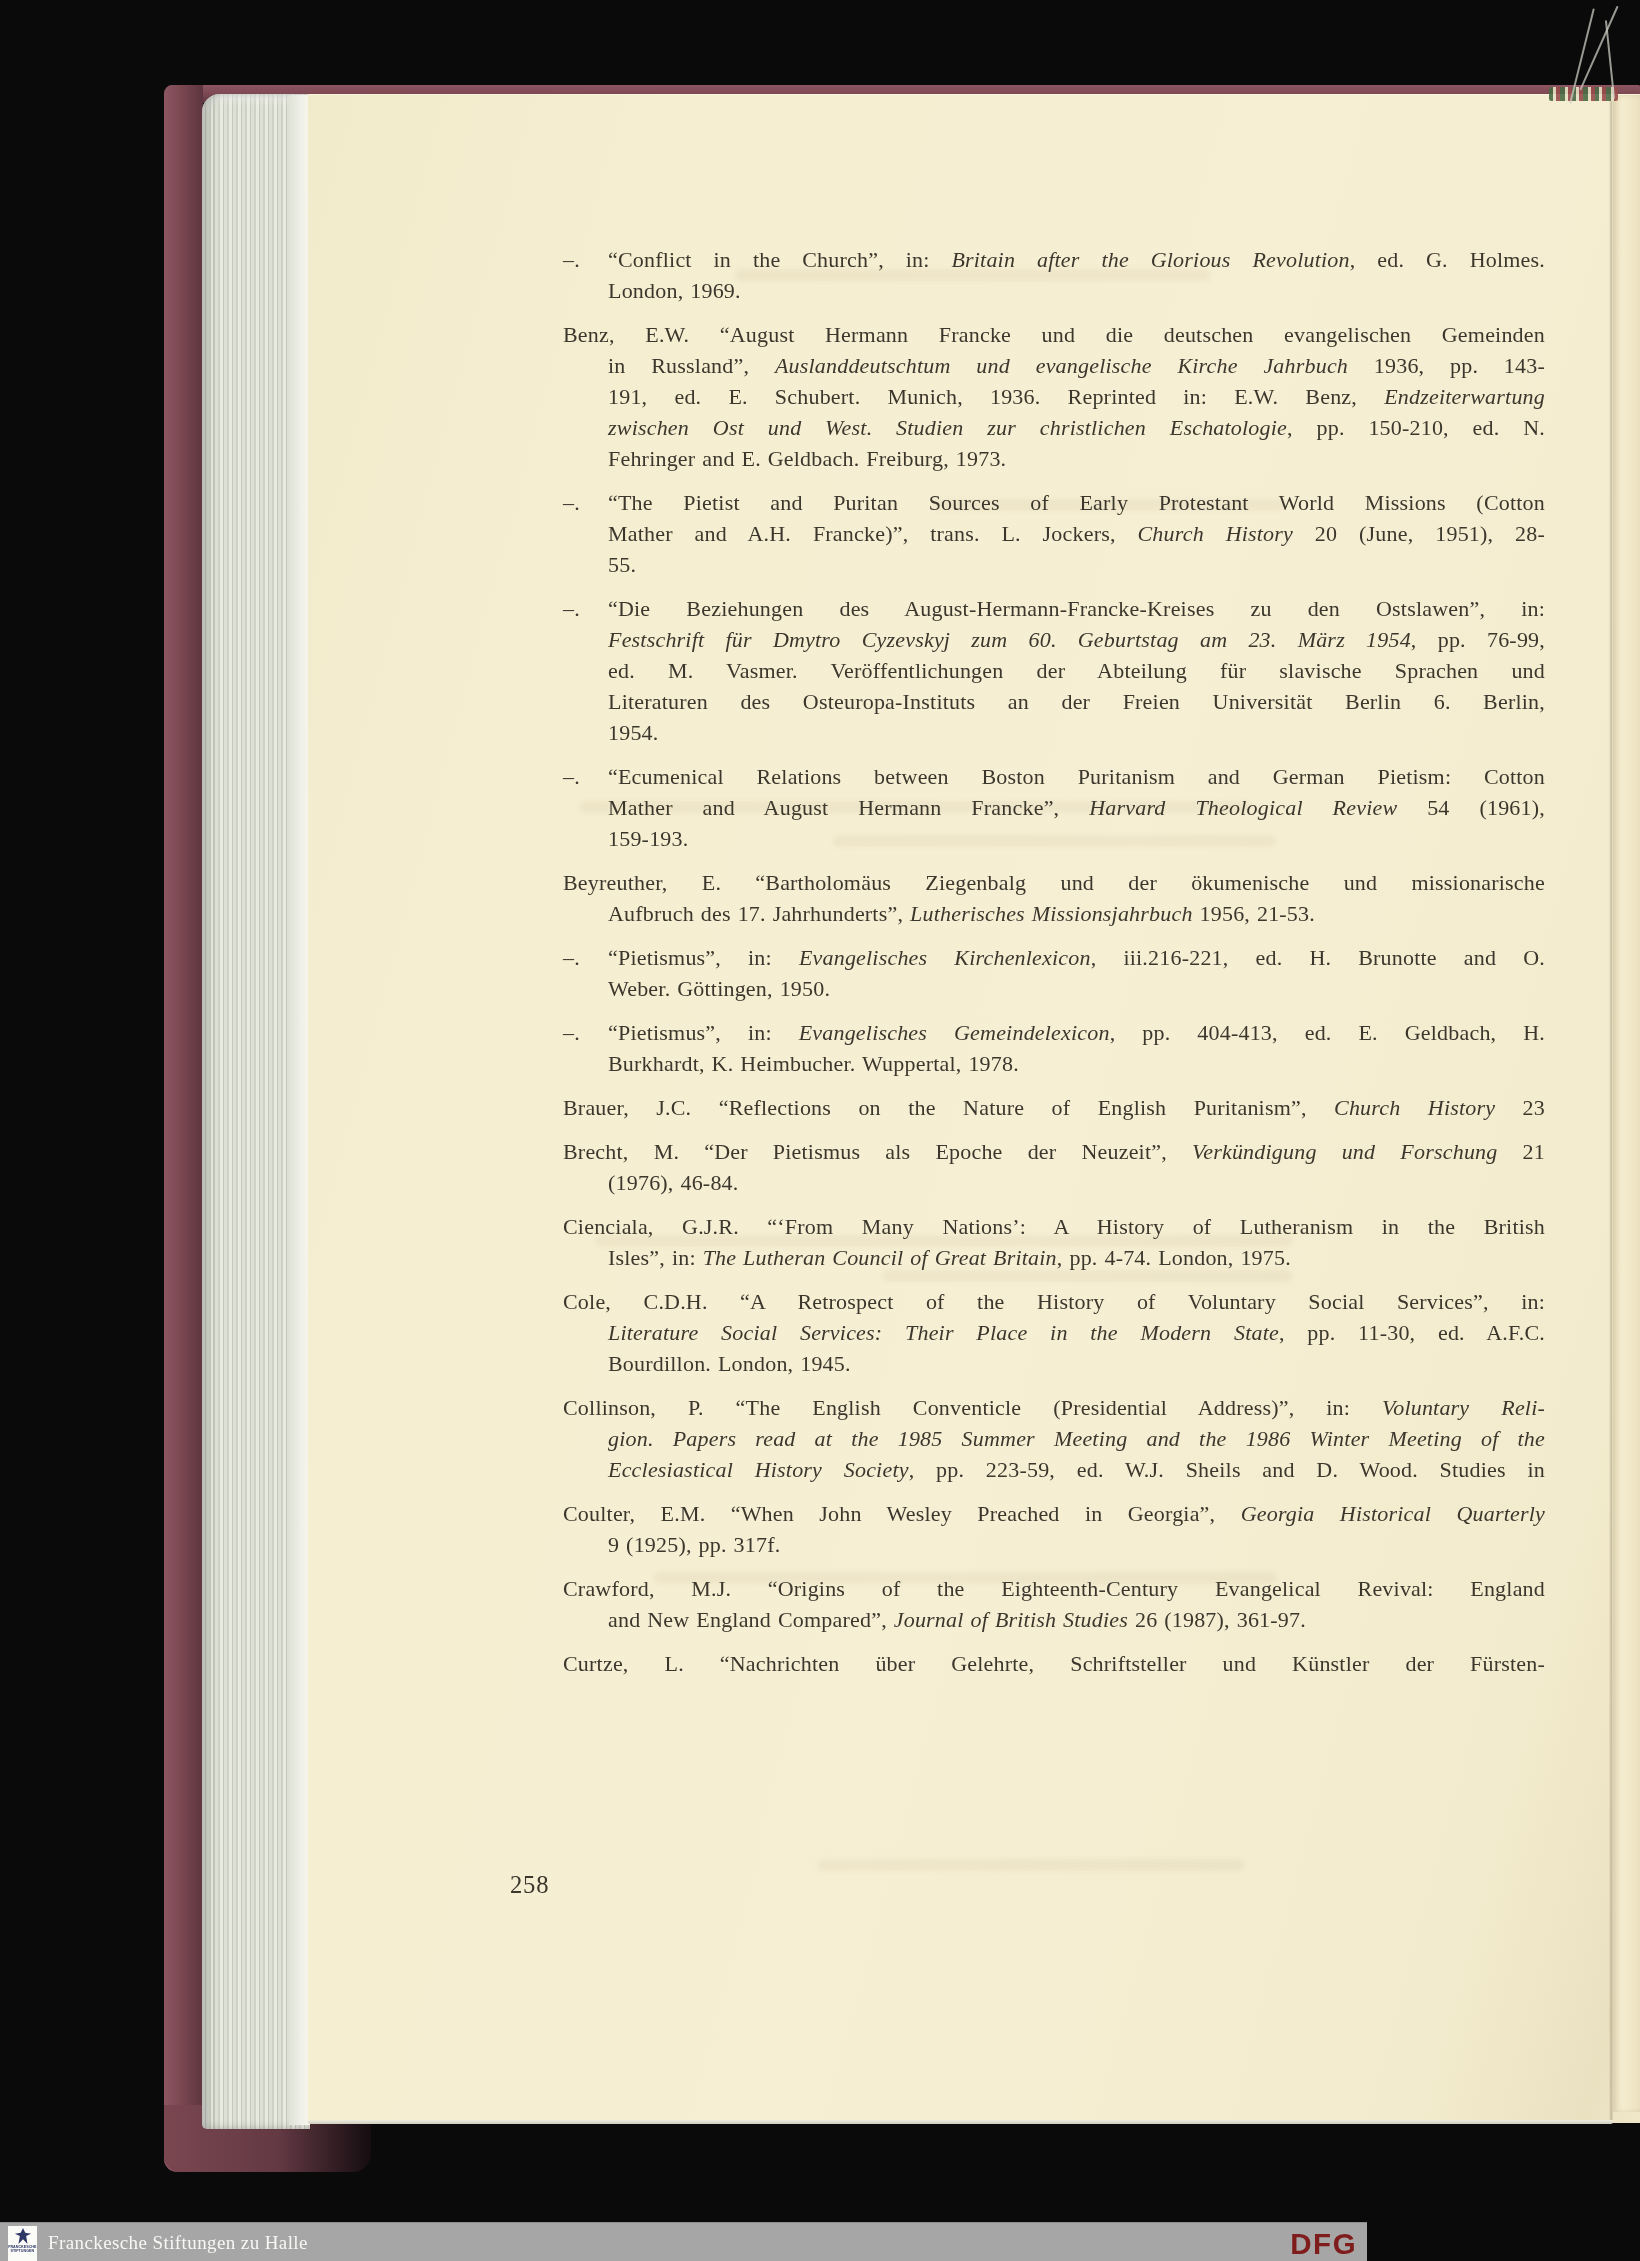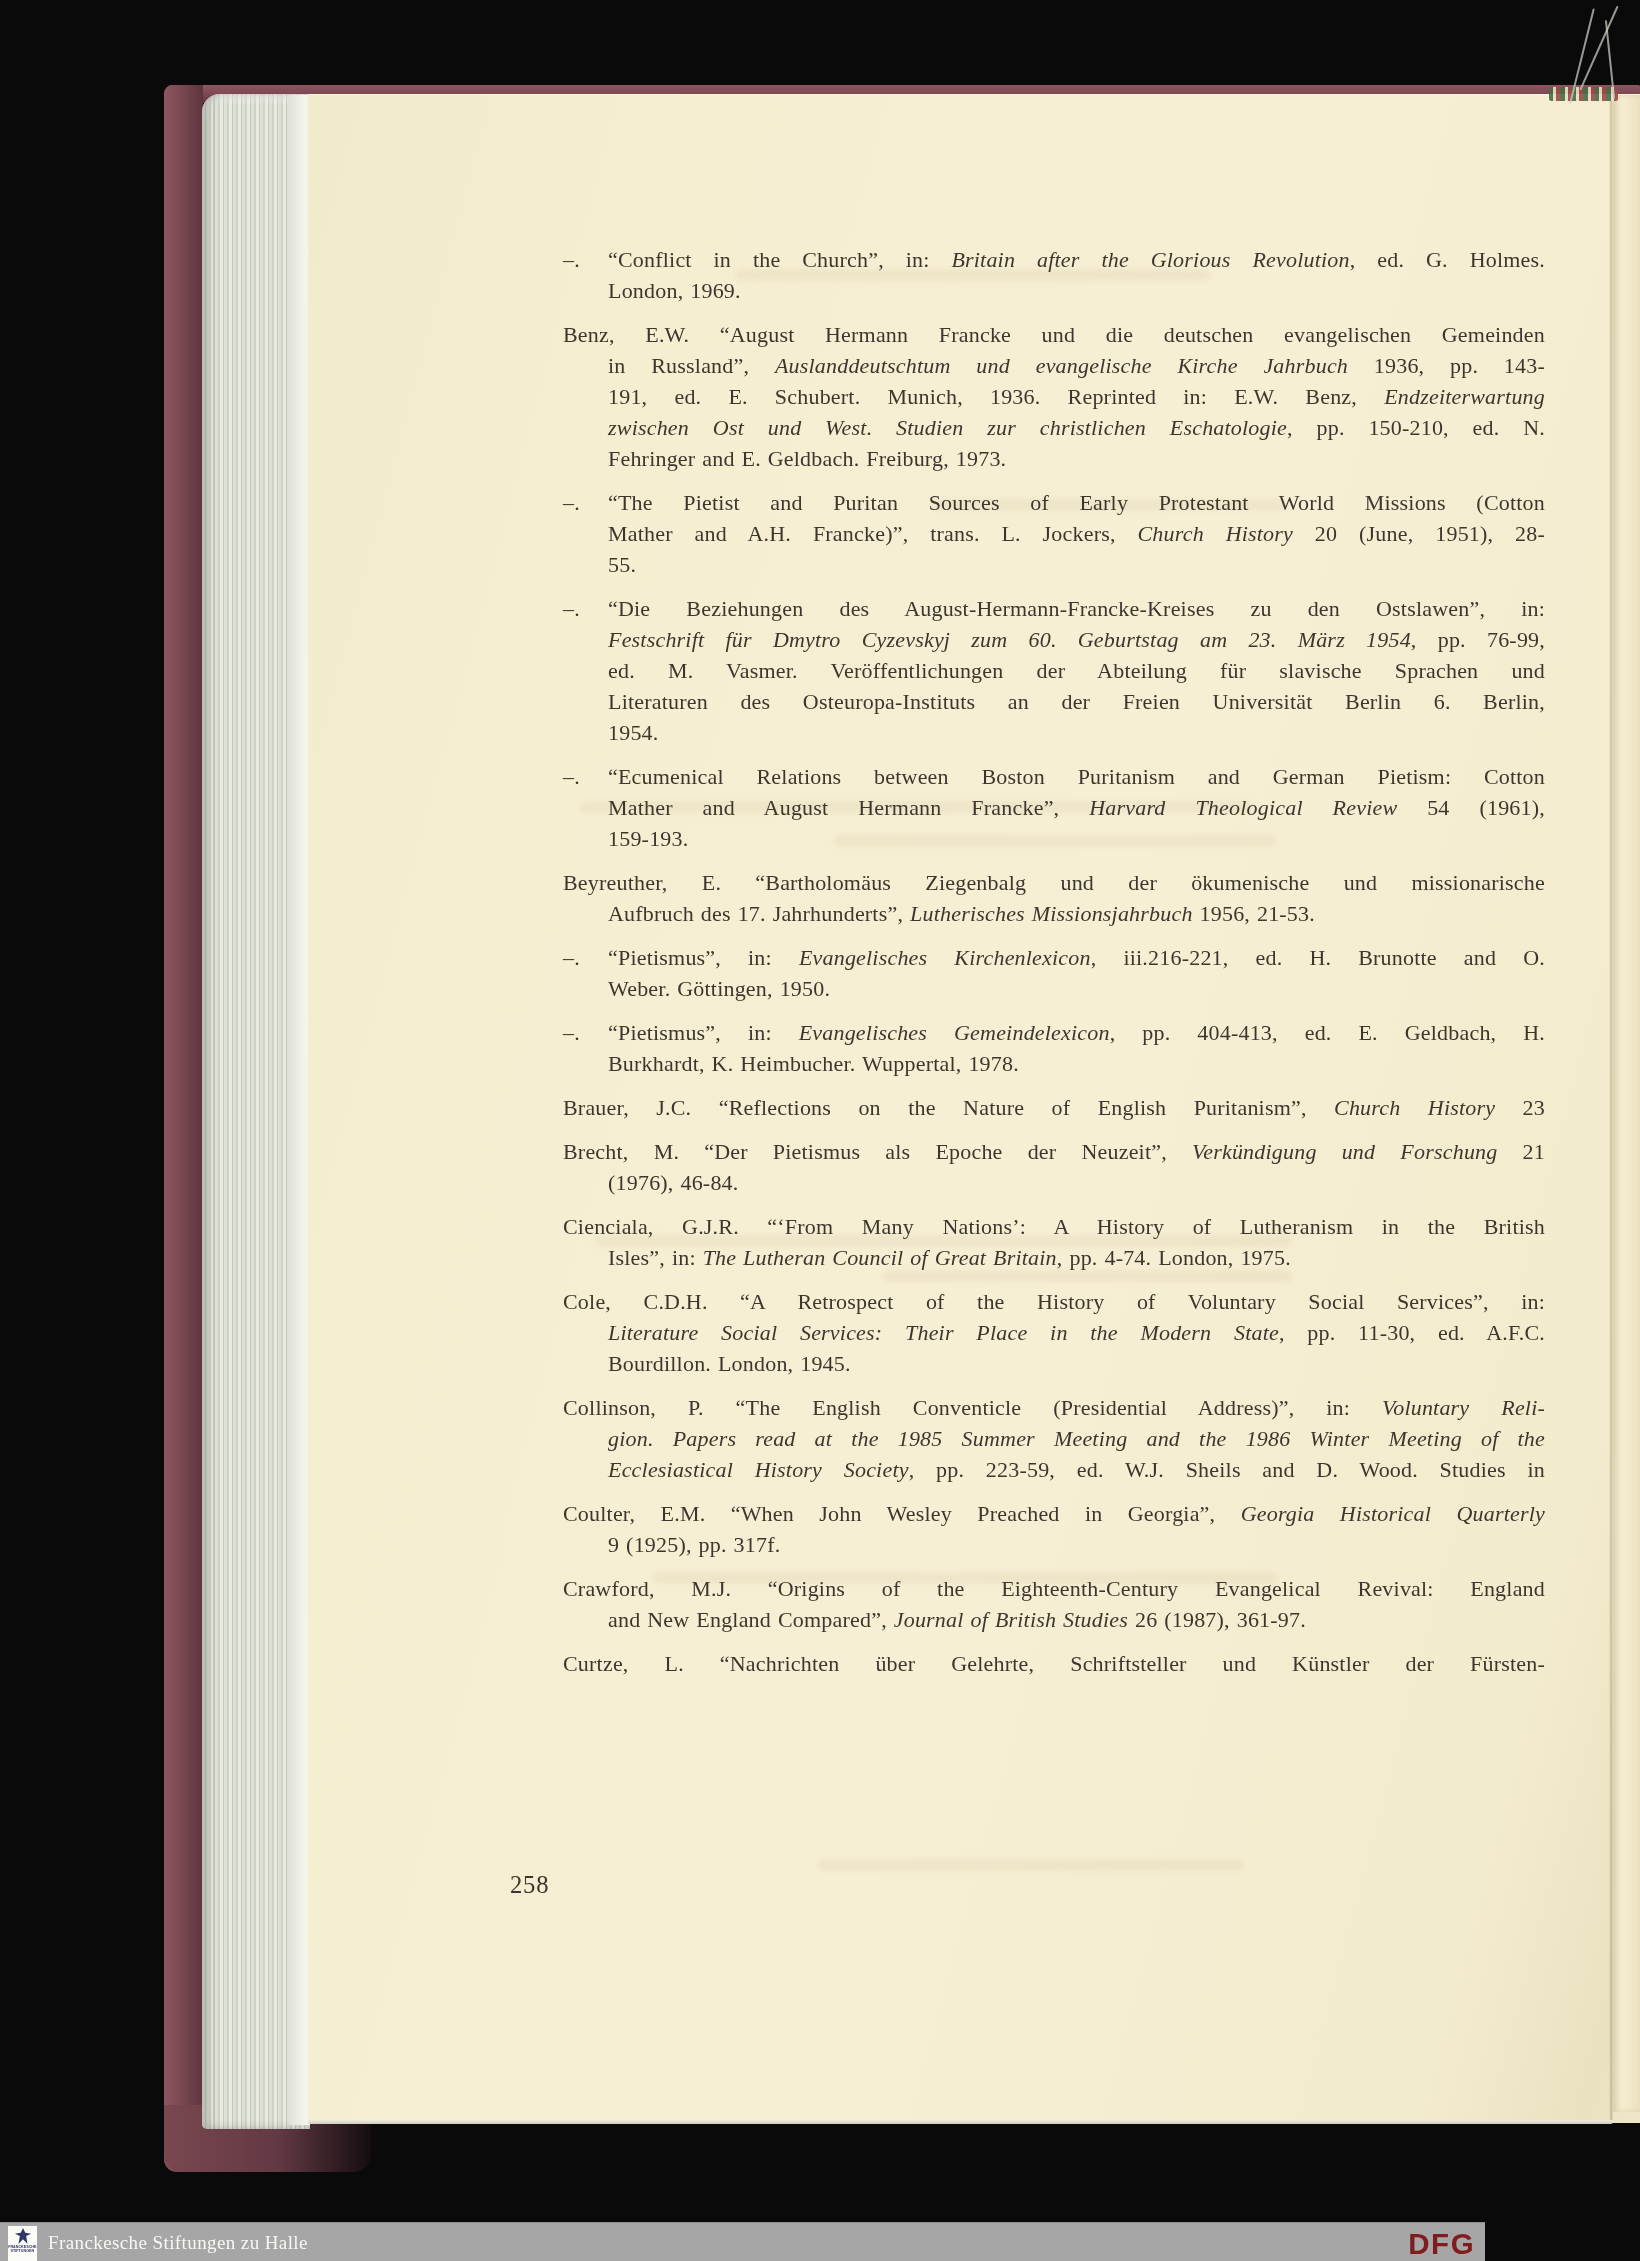--- a/index.html
+++ b/index.html
@@ -93,21 +93,21 @@
     opacity:.9;
   }
   .threads{left:1555px;top:0;width:90px;height:115px;}
   .threads span{position:absolute;display:block;width:1.6px;background:#c9c9c0;opacity:.75;border-radius:1.6px;}
   .thread-1{left:26px;top:6.6px;height:98px;transform:rotate(14deg);}
   .thread-2{left:43px;top:1.6px;height:92px;transform:rotate(24deg);}
   .thread-3{left:54px;top:19.7px;height:79px;transform:rotate(-6deg);}
 
   
   .footer{
-    left:0;top:2222px;width:1485px;height:39px;
+    left:0;top:2222px;width:1367px;height:39px;
     background:var(--footer-bar,#a6a6a6);
     border-top:0.8px solid #8e8e8e;
   }
   .logo-box{
     left:8.2px;top:2.5px;width:29px;height:37px;background:#fbfbf8;
     display:flex;flex-direction:column;align-items:center;overflow:hidden;
   }
   .logo-emblem{margin-top:1.6px;flex:0 0 auto;}
   .logo-text{
     font-family:"Liberation Sans",sans-serif;font-weight:bold;

